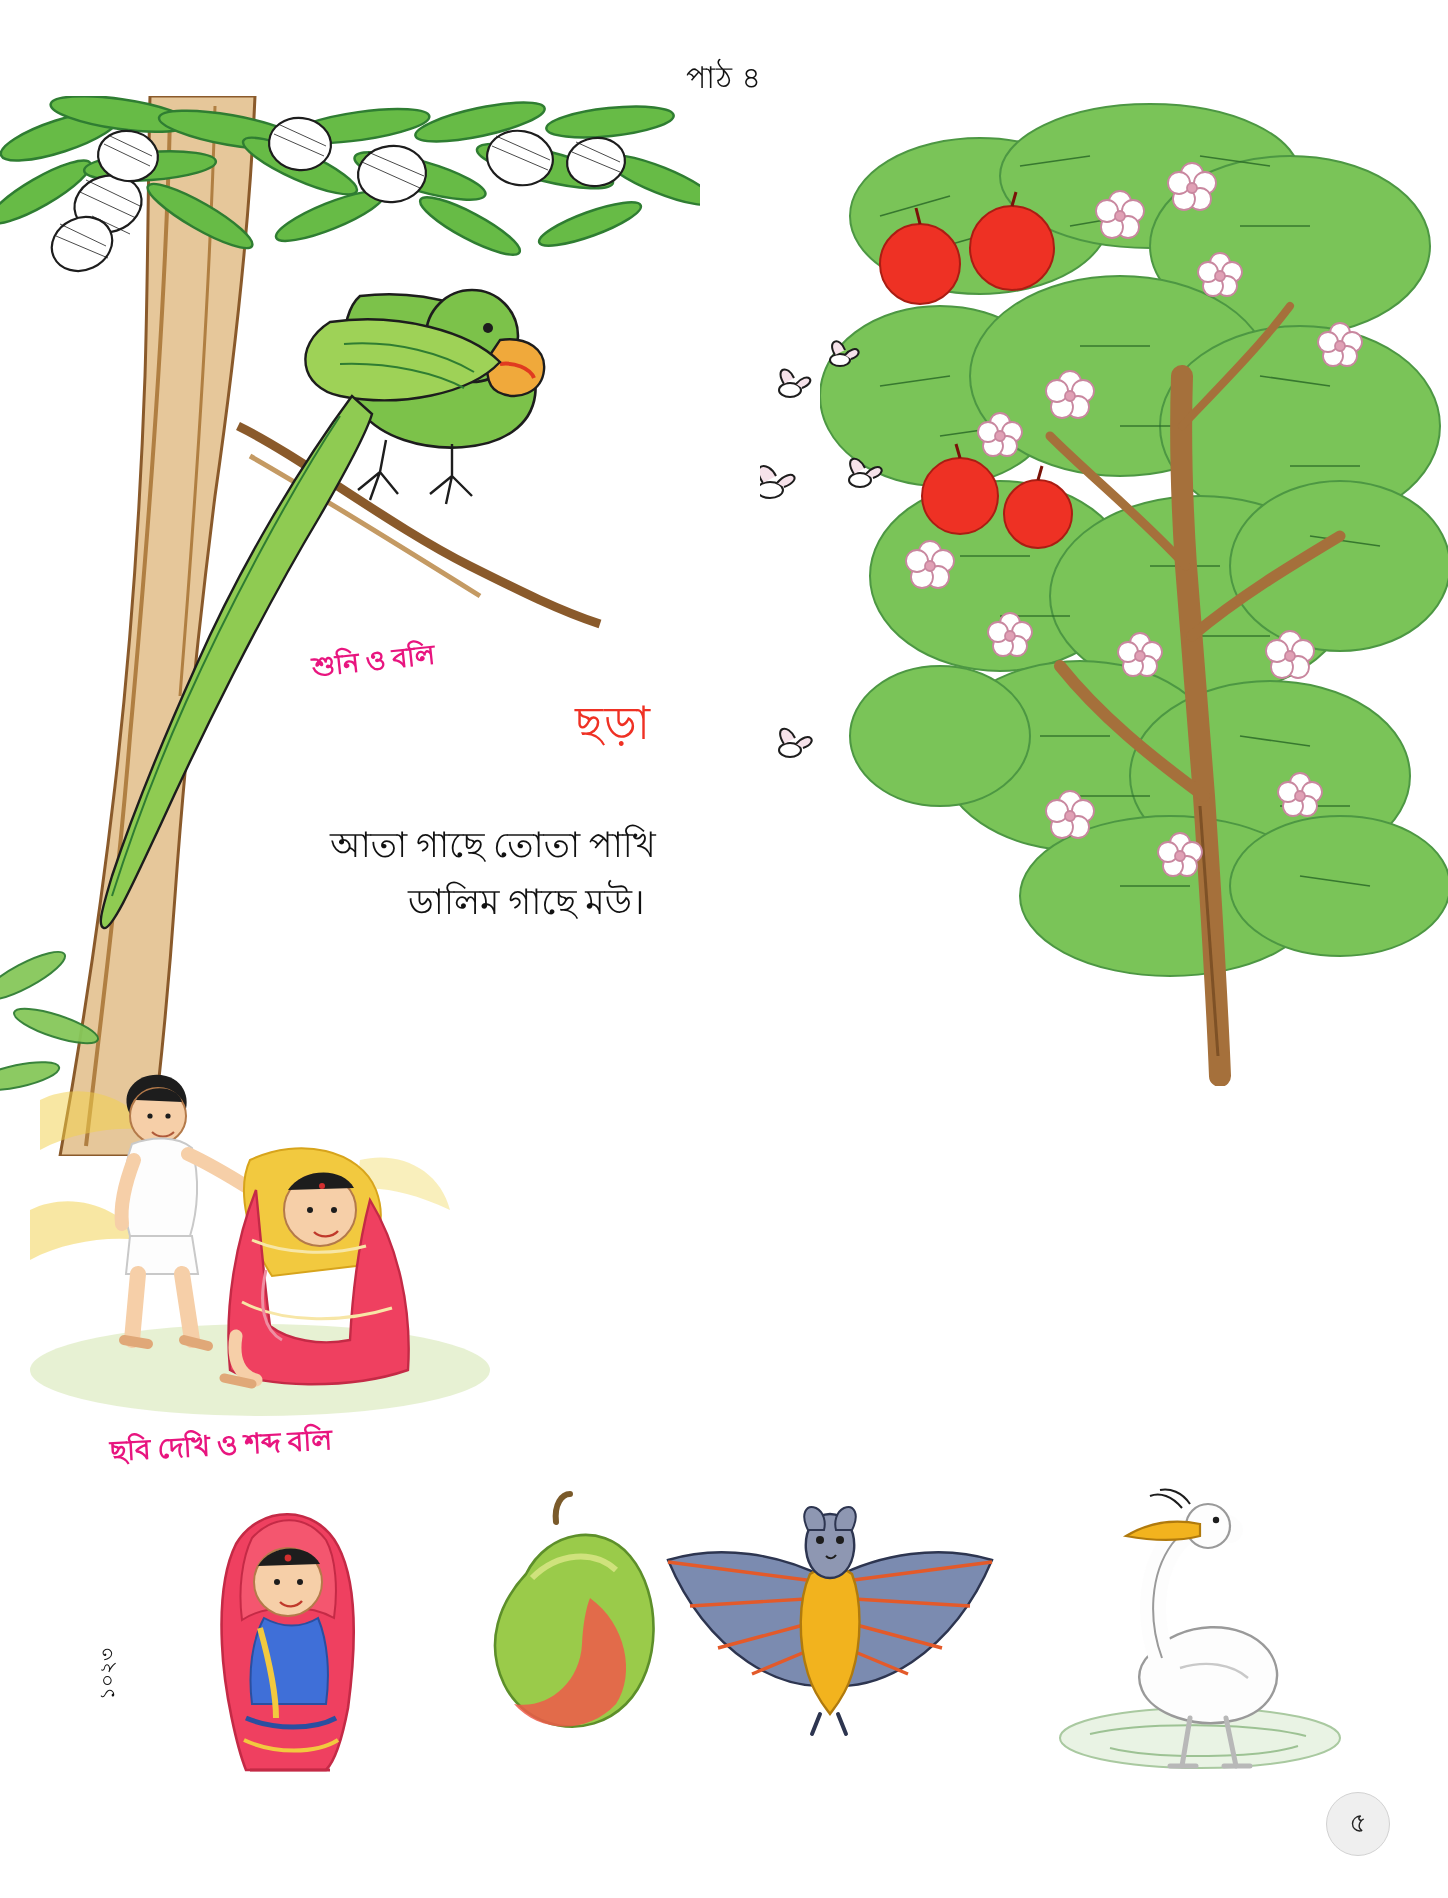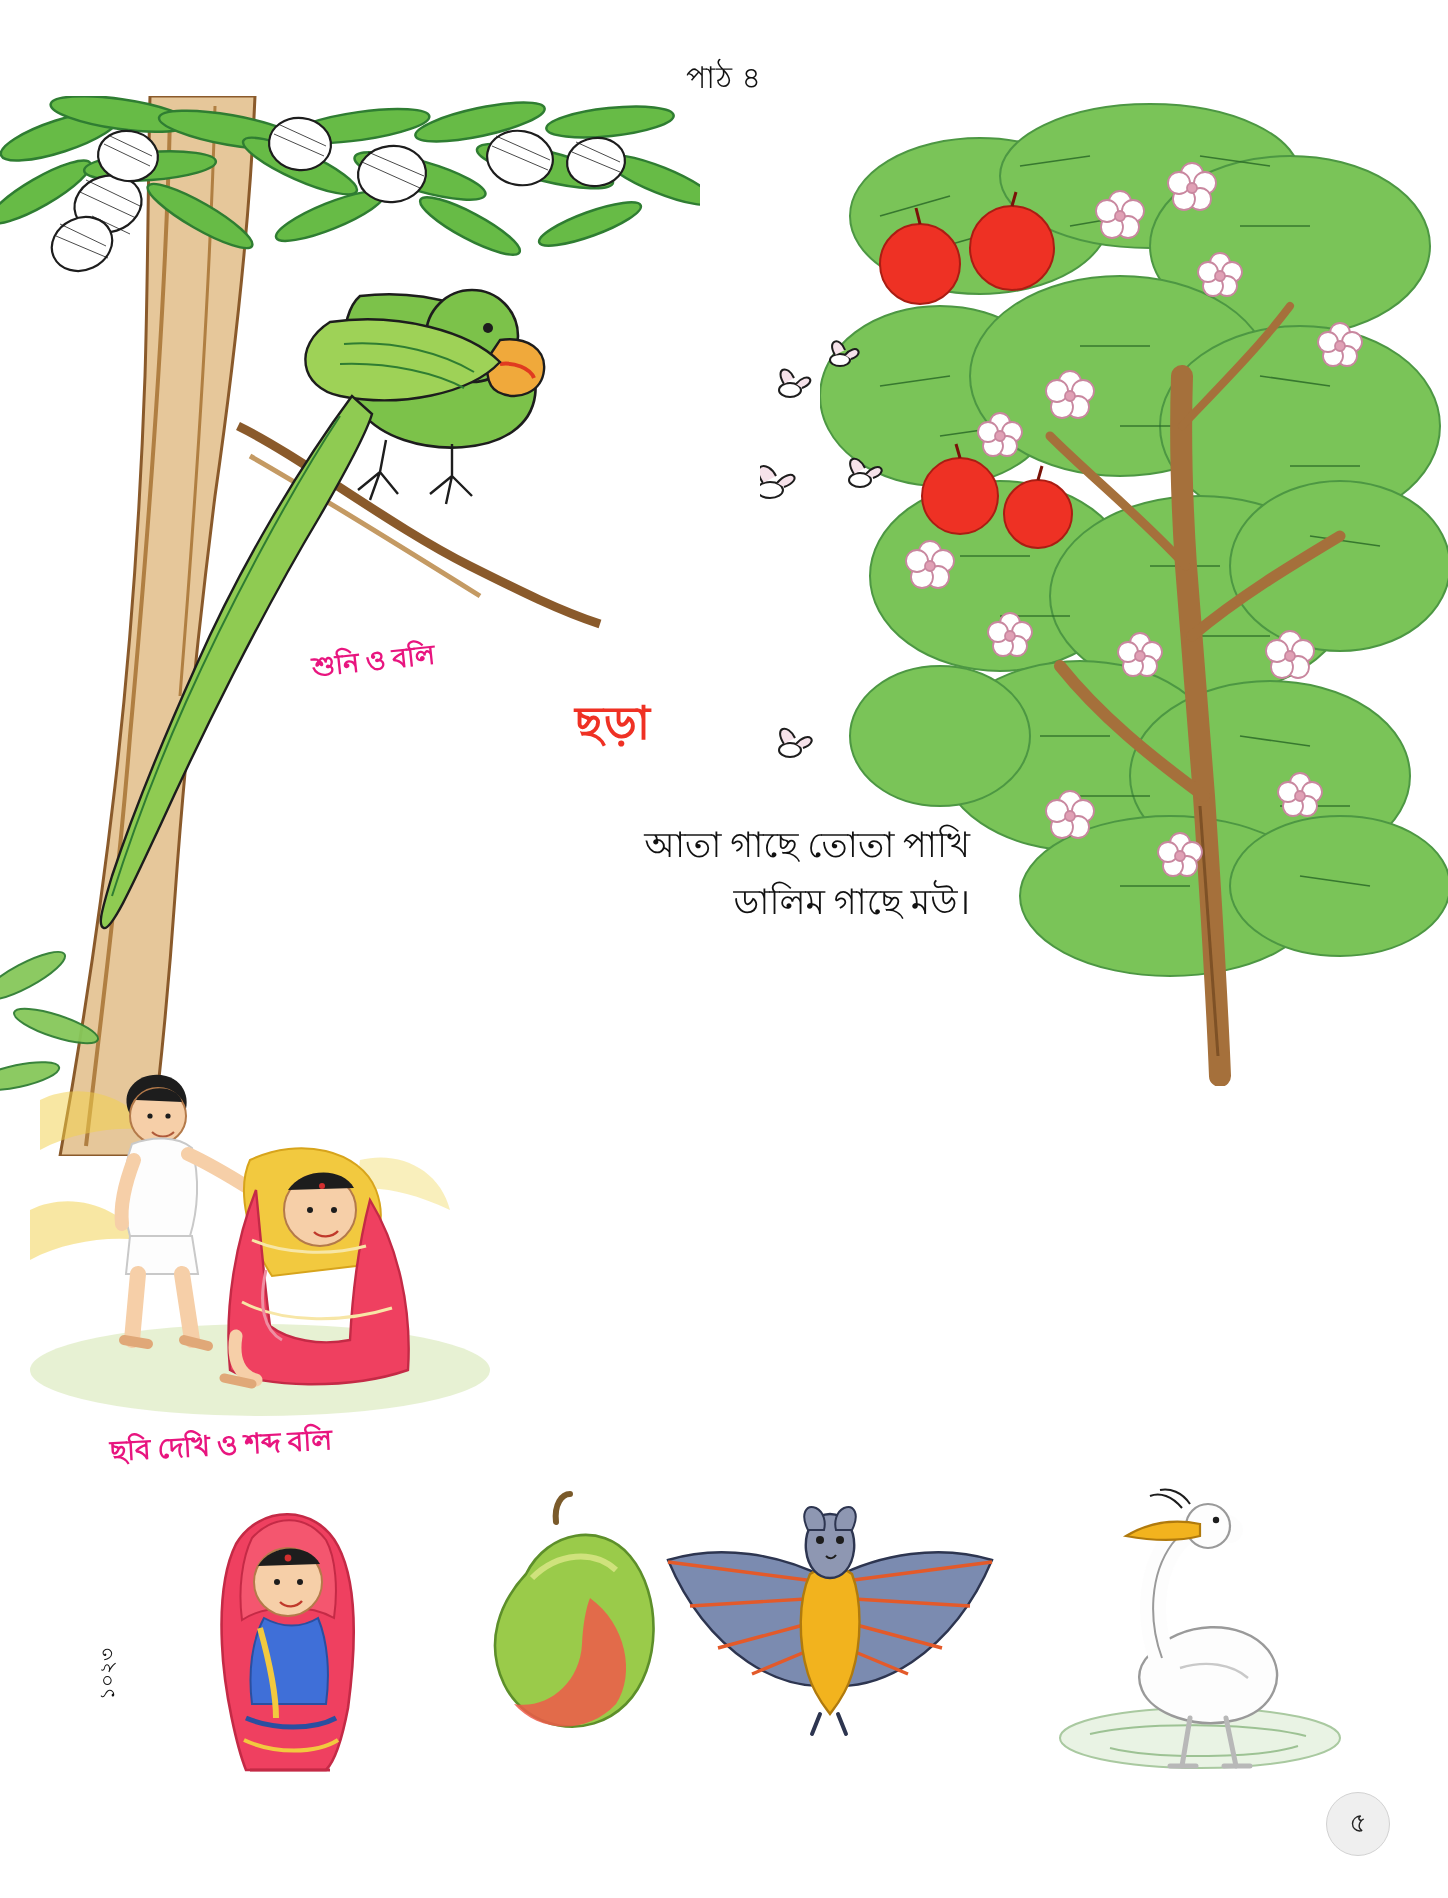--- a/index.html
+++ b/index.html
@@ -81,33 +81,32 @@
     transform: rotate(-3deg);
     white-space: nowrap;
   }
 
   
   .poem-title {
     position: absolute;
     left: 575px;
     top: 688px;
     font-size: 46px;
-    font-weight: bold;
+    font-weight: normal;
     color: #ef3124;
     letter-spacing: 1px;
   }
   .poem-body {
     position: absolute;
     left: 330px;
     top: 818px;
     width: 640px;
     font-size: 35px;
     line-height: 1.62;
     color: #111111;
-    text-align: right;
   }
   .poem-line { white-space: nowrap; }
   .poem-line.indent { padding-left: 78px; }
 
   
   .pic-row {
     position: absolute;
     left: 0;
     top: 1478px;
     width: 1448px;

